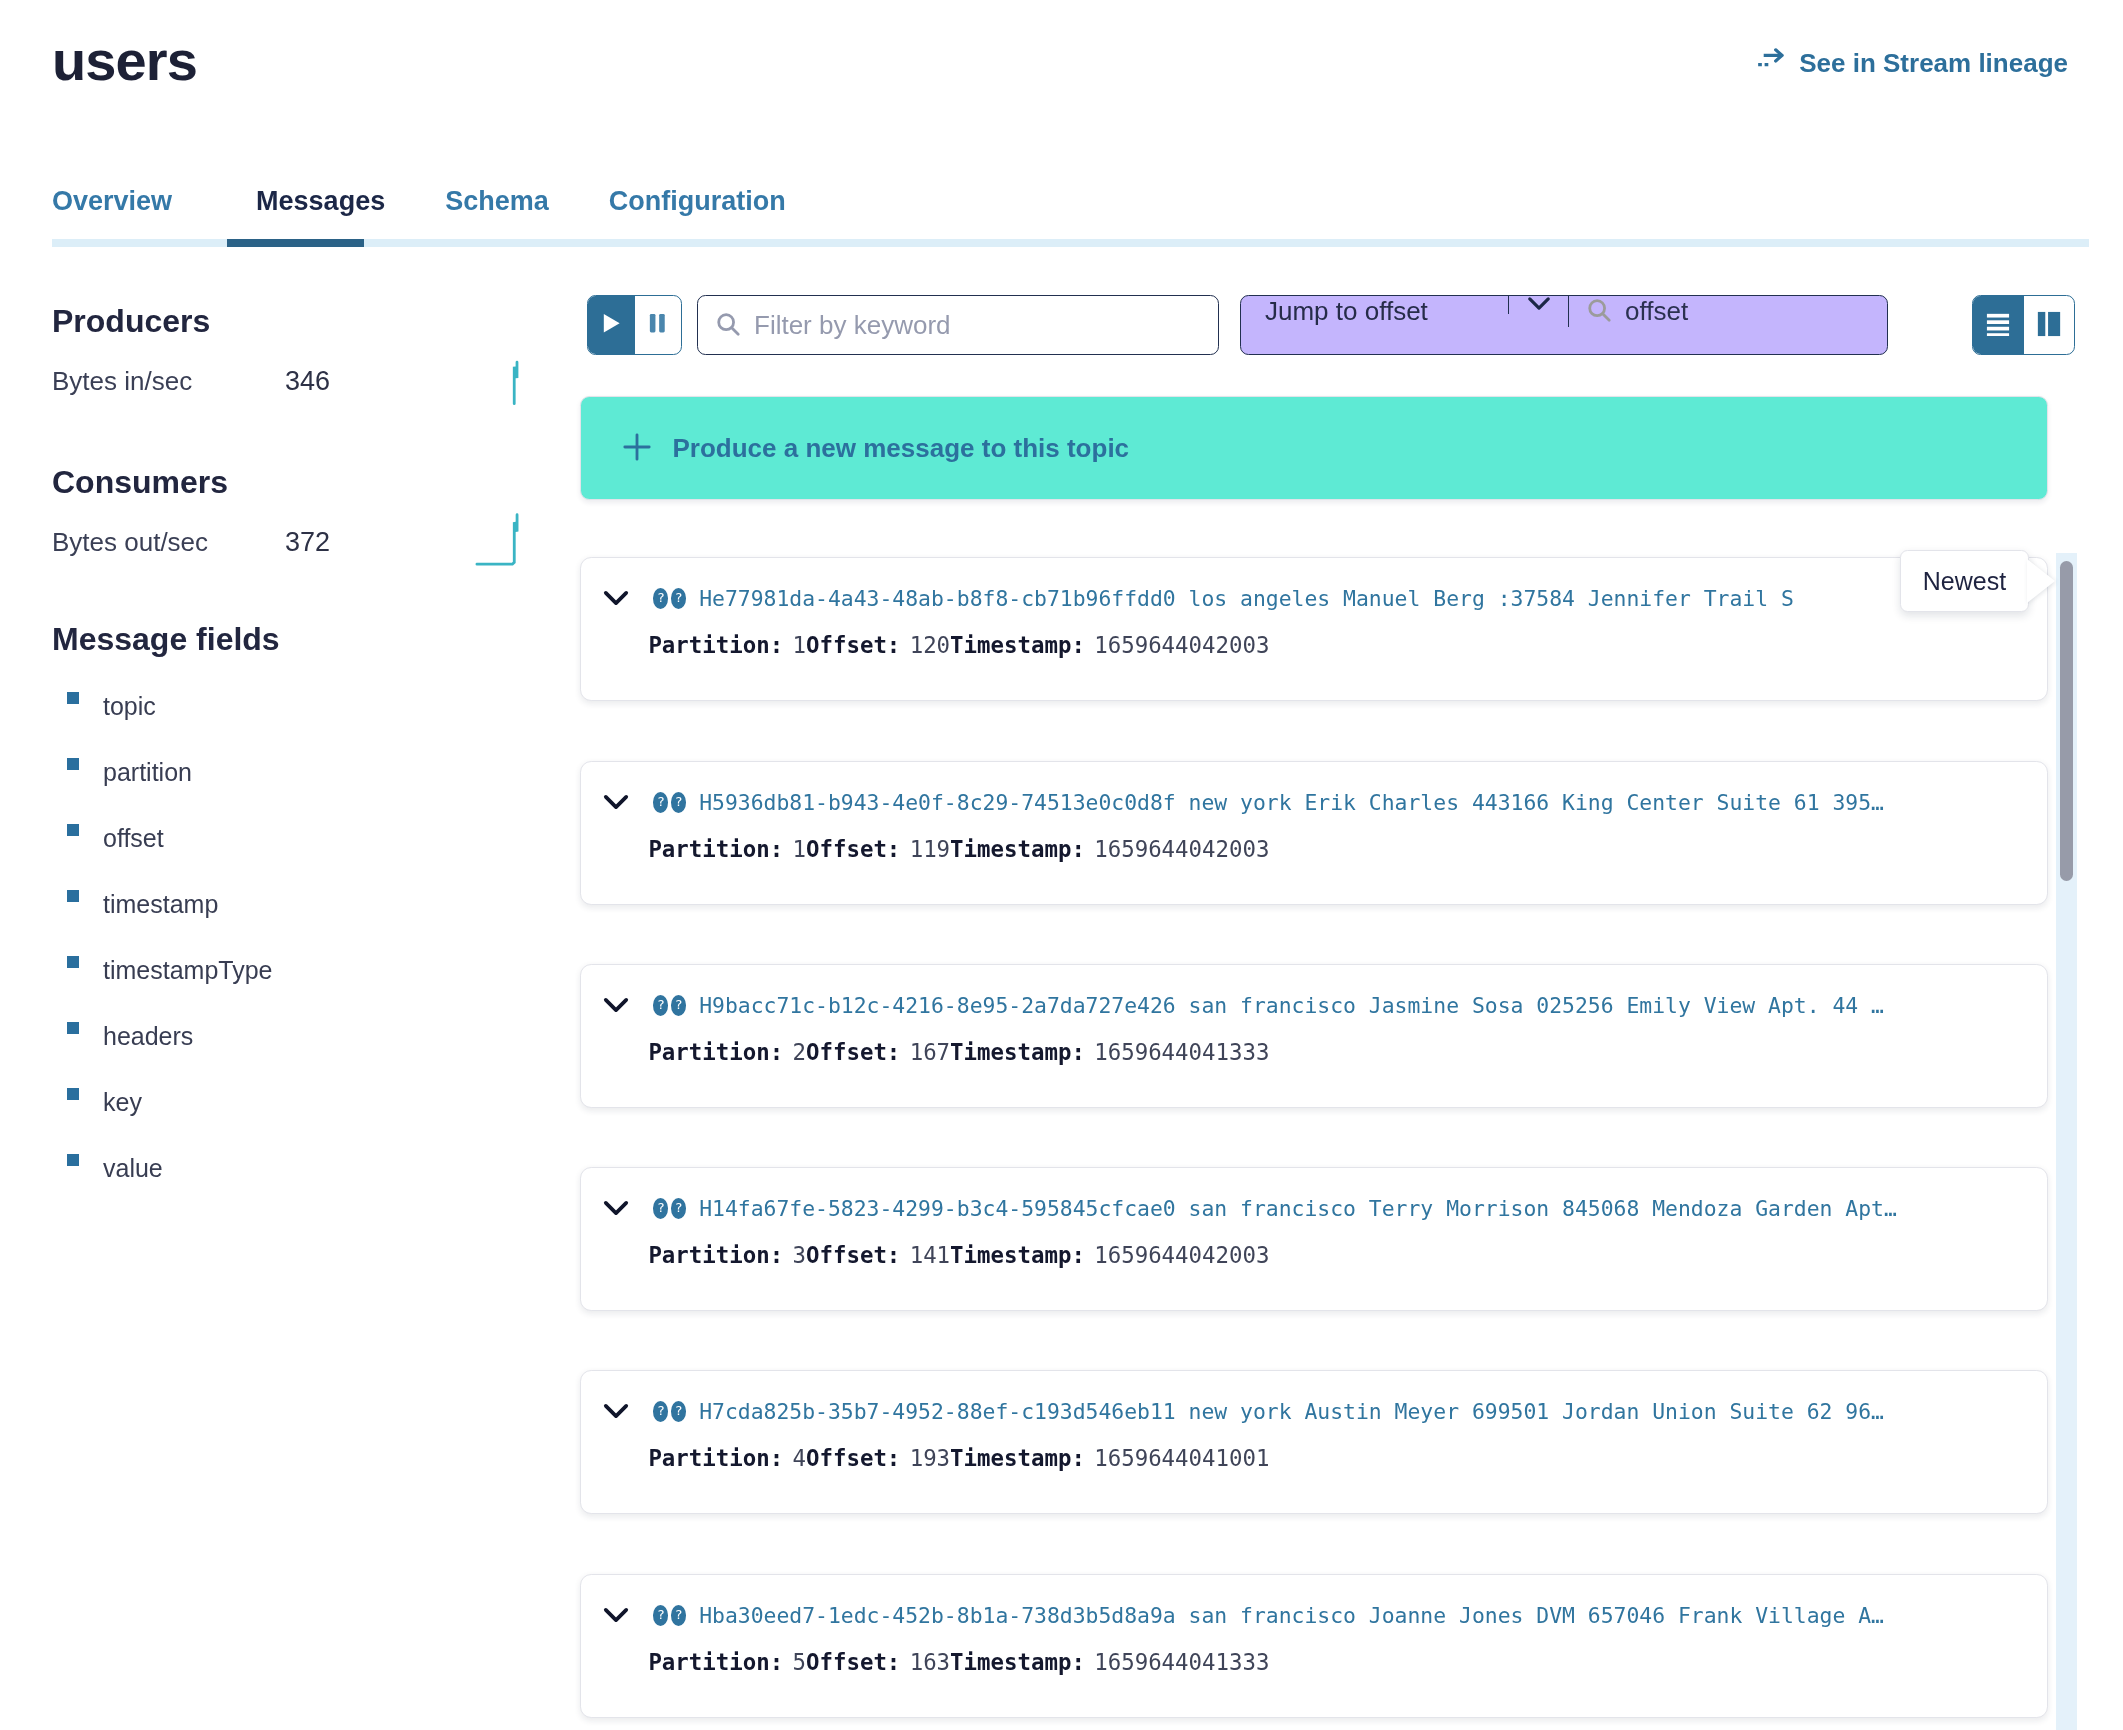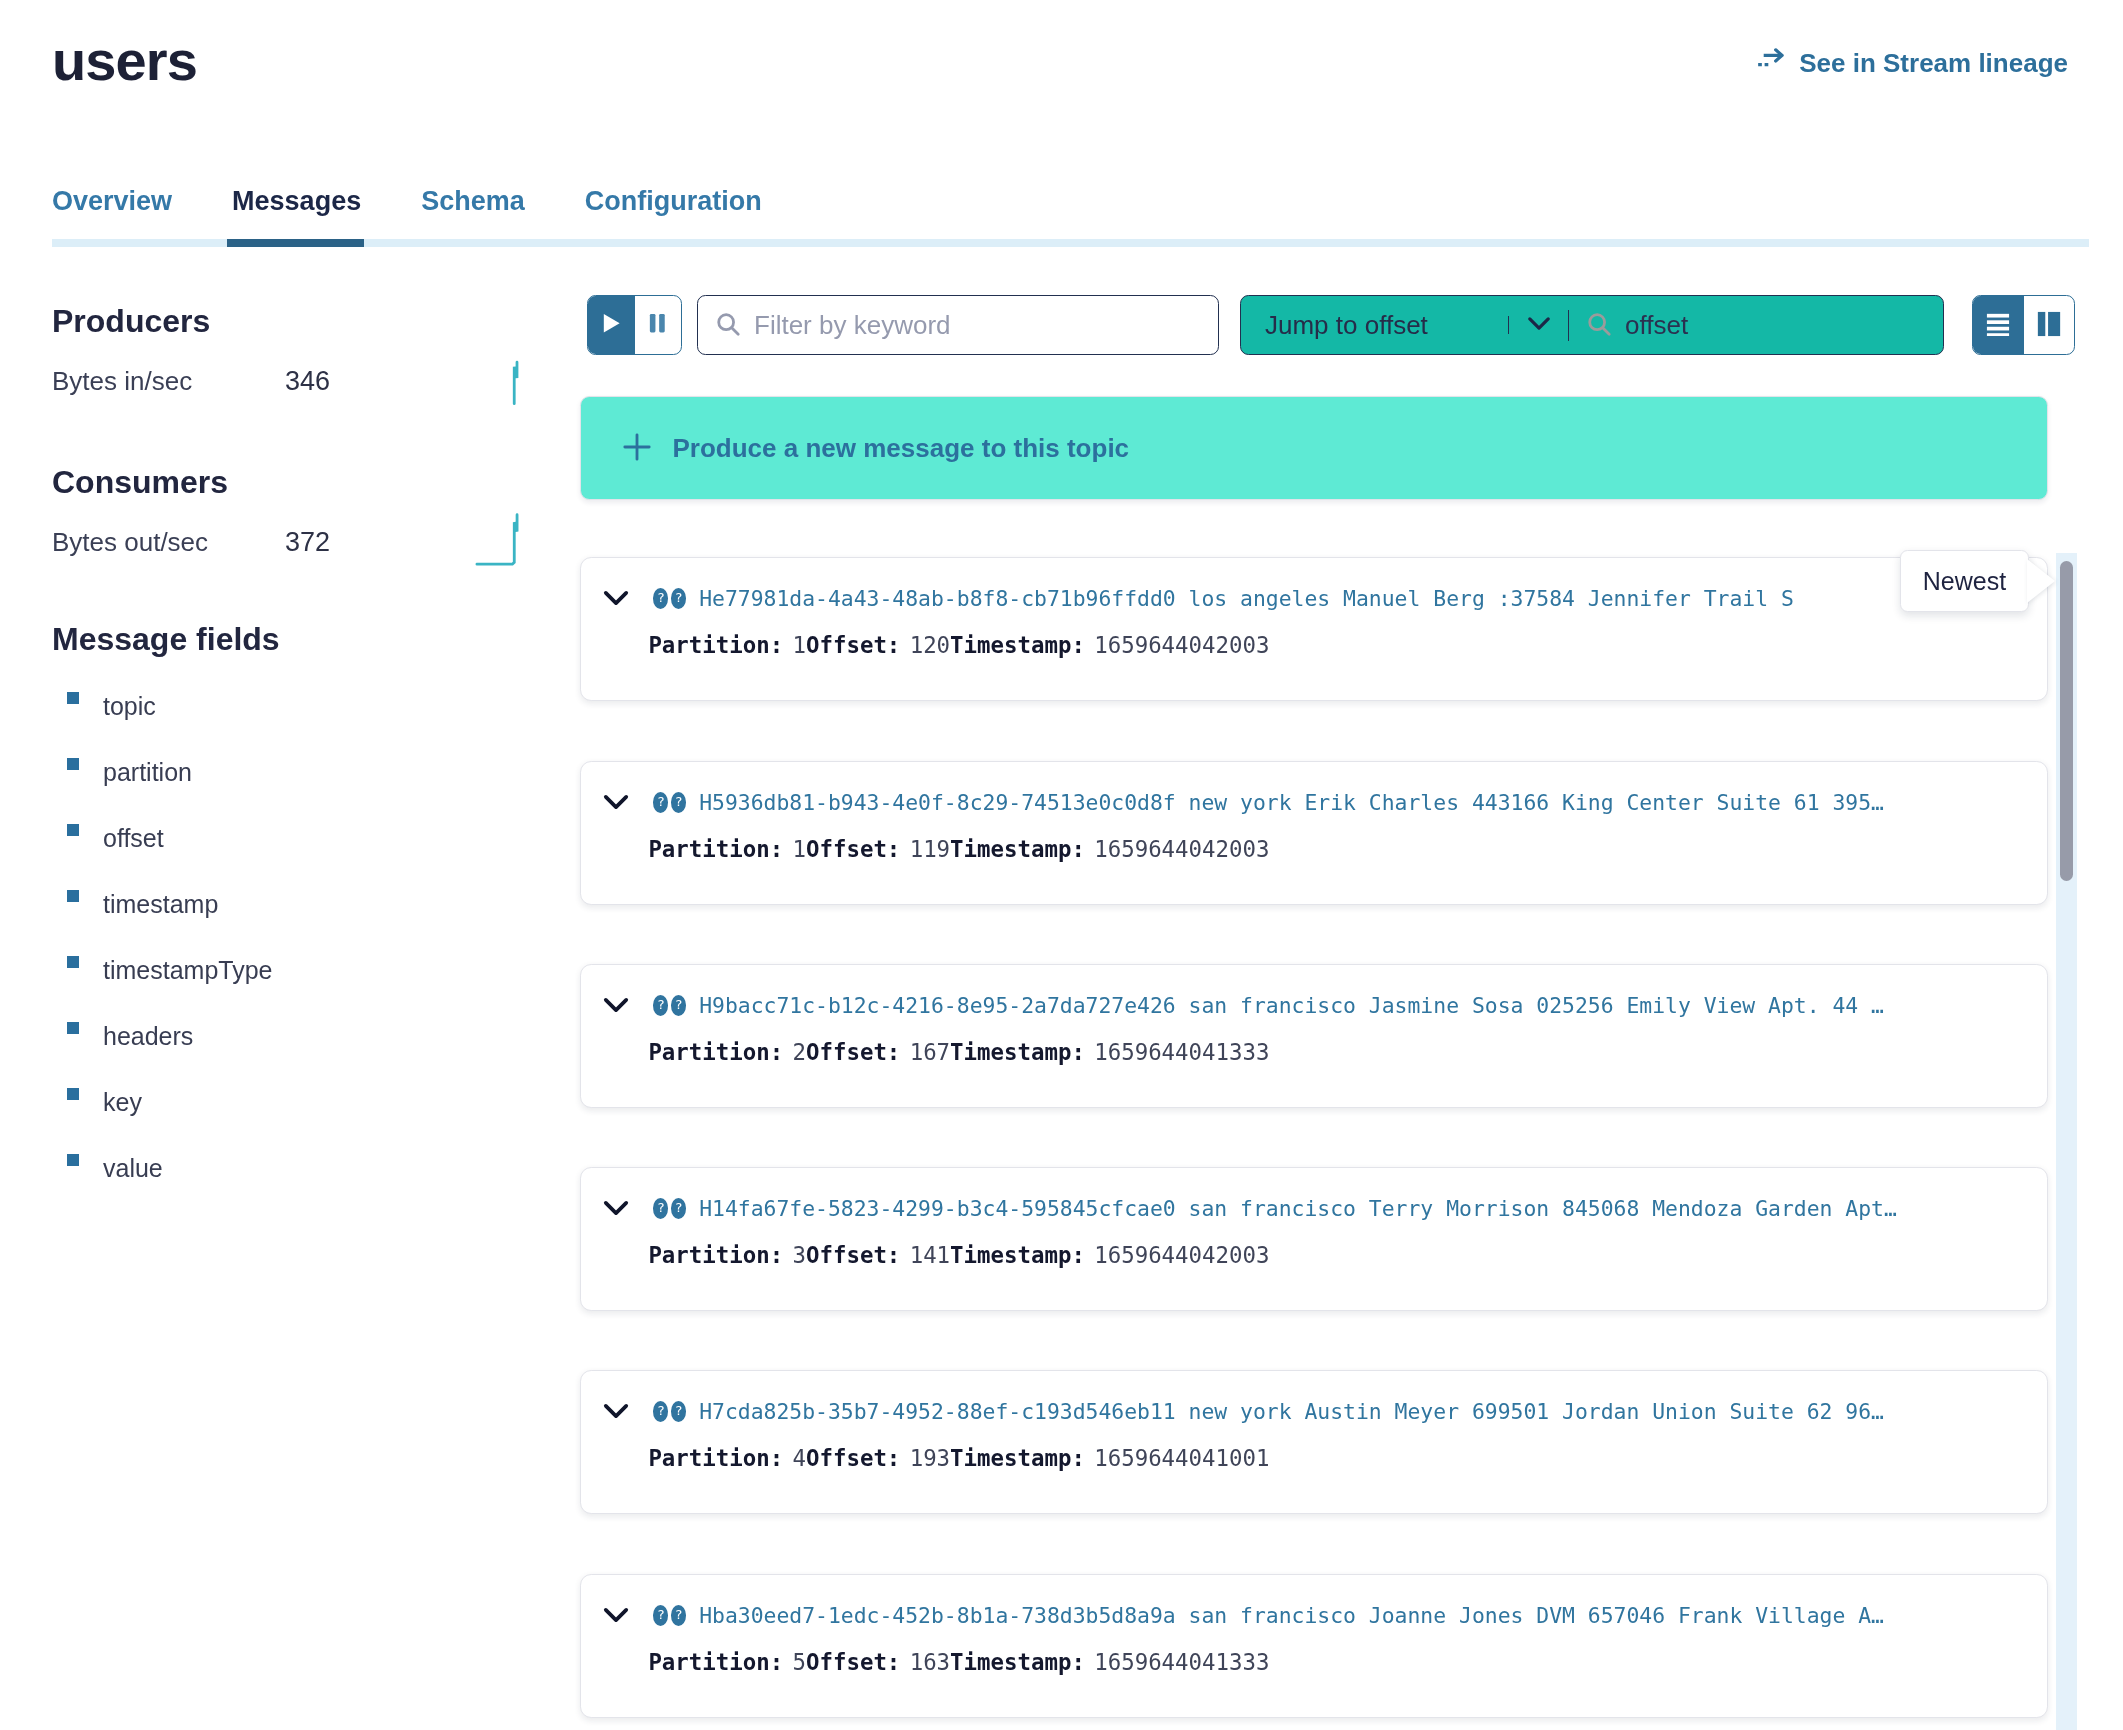--- a/index.html
+++ b/index.html
@@ -8,21 +8,21 @@
 
   
   .title{position:absolute;left:52px;top:28px;font-size:56px;font-weight:800;
          color:#1d2136;letter-spacing:-0.9px;}
   .lineage{position:absolute;right:56px;top:48px;display:flex;align-items:center;gap:11.2px;
            color:#2d6f9b;font-size:26px;font-weight:700;cursor:pointer;}
 
   
   .tabs{position:absolute;left:52px;top:186px;display:flex;gap:60px;font-size:27px;}
   .tab{color:#3579a8;font-weight:600;padding-bottom:24px;cursor:pointer;}
-  .tab.active{color:#1c2747;font-weight:700;}
+  .tab.active{color:#1c2747;font-weight:700;margin-left:24px;}
   .tabbar{position:absolute;left:52px;right:35px;top:239px;height:8.4px;background:#dceef8;}
   .tabbar-active{position:absolute;left:227px;top:239px;width:137px;height:8.4px;background:#2b6287;}
 
   
   .side-h{position:absolute;left:52px;font-size:32px;font-weight:800;color:#22263f;}
   .metric{position:absolute;left:52px;display:flex;align-items:center;font-size:26px;color:#3a3f55;}
   .metric .lbl{width:233px;}
   .metric .val{color:#2d3146;font-size:27px;}
   .spark{position:absolute;}
   .fields-list{position:absolute;left:67px;top:692px;list-style:none;margin:0;padding:0;}
@@ -30,21 +30,21 @@
   .fields-list .sq{width:12px;height:12px;background:#2a6f9e;margin-right:24px;flex:0 0 auto;}
 
   
   .ctl{box-sizing:border-box;position:absolute;top:295px;height:60px;border-radius:8.4px;}
   .playpause{left:587px;width:95px;border:1.9px solid #2d6e96;display:flex;overflow:hidden;background:#fff;}
   .pp-seg{flex:1;display:flex;align-items:center;justify-content:center;cursor:pointer;}
   .pp-play{background:#2d6e96;}
   .filter{left:697px;width:522px;border:1.9px solid #223050;display:flex;align-items:center;
           padding:0 17px;gap:13px;background:#fff;}
   .filter .ph{color:#959aae;font-size:26px;}
-  .jumpgroup{left:1240px;width:704px;border:1.9px solid #223050;display:flex;align-items:center;background:#14b8a6;}
+  .jumpgroup{left:1240px;width:648px;border:1.9px solid #223050;display:flex;align-items:flex-start;background:#c4b5fd;}
   .jump-select{display:flex;align-items:center;padding:0 24px;width:219px;font-size:26px;color:#262c49;cursor:pointer;}
   .jump-chev{width:59px;border-left:1.9px solid #223050;display:flex;align-items:center;justify-content:center;cursor:pointer;}
   .jump-search{flex:1;border-left:1.9px solid #223050;display:flex;align-items:center;gap:13px;padding:0 17px;}
   .jump-search .txt{color:#2b3150;font-size:26px;}
   .viewtoggle{left:1972px;width:103px;border:1.9px solid #2d6e96;display:flex;overflow:hidden;background:#fff;}
   .vt-seg{flex:1;display:flex;align-items:center;justify-content:center;cursor:pointer;}
   .vt-list{background:#2d6e96;}
 
   
   .produce{box-sizing:border-box;position:absolute;left:580px;top:396px;width:1468px;height:104px;

